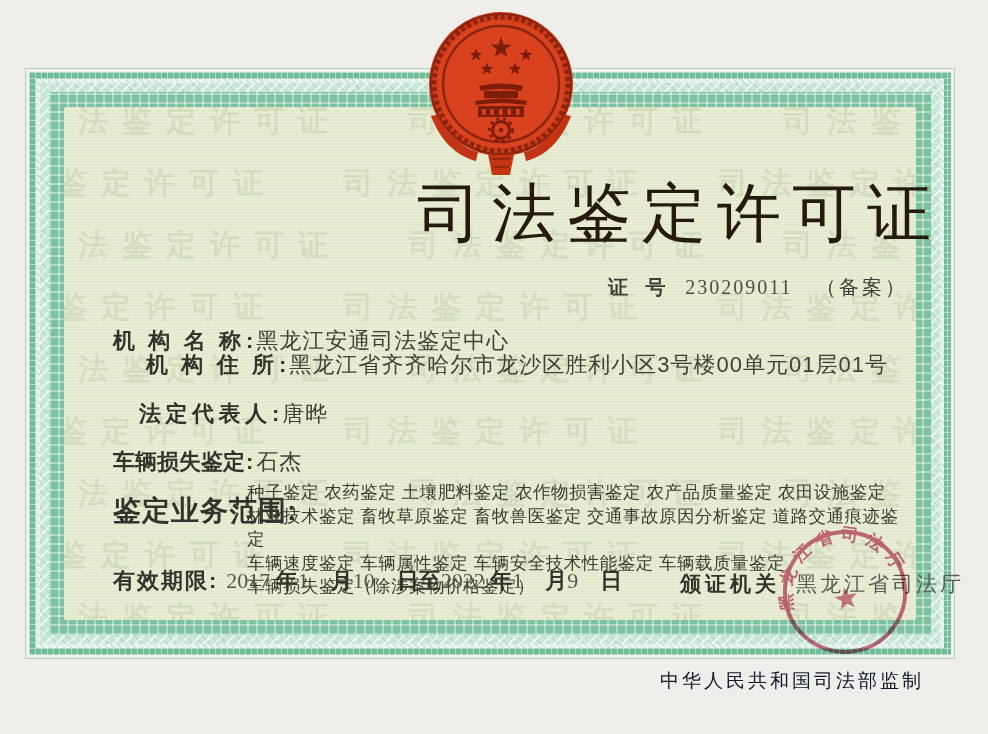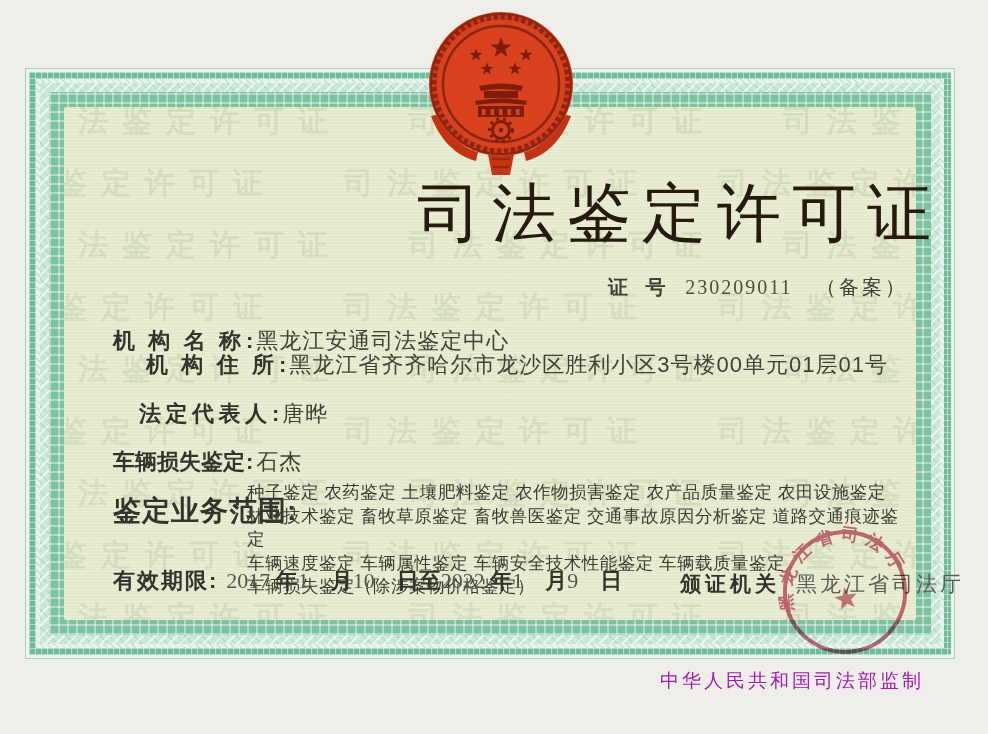--- a/index.html
+++ b/index.html
@@ -65,21 +65,21 @@
   .v-cn{font-weight:700;color:var(--label-ink);}
 
   .issuer{position:absolute;left:680px;top:570px;z-index:3;font-size:21px;white-space:nowrap;}
   .issuer .lab{font-weight:700;color:var(--label-ink);letter-spacing:4px;margin-right:16px;}
   .issuer .name{color:#5c5b55;letter-spacing:3px;}
 
   .seal{position:absolute;left:778px;top:525px;width:134px;height:134px;z-index:5;
       opacity:.82;transform:rotate(-10deg);mix-blend-mode:multiply;}
 
   .footer{position:absolute;left:660px;top:668px;z-index:2;font-size:19px;letter-spacing:3px;
-      color:#a21caf;font-family:"Liberation Serif",serif;text-align:right;}
+      color:#0f172a;font-family:"Liberation Serif",serif;text-align:right;}
 
   
   .em-red{fill:var(--emblem-red);} .em-dark{fill:var(--emblem-dark);}
   .em-mid{fill:#c23414;} .em-ring{fill:#cf3b1a;}
   .seal-ink{fill:var(--seal-red);} .seal-stroke{stroke:var(--seal-red);}
 </style>
 </head>
 <body>
 
 <div class="page">

